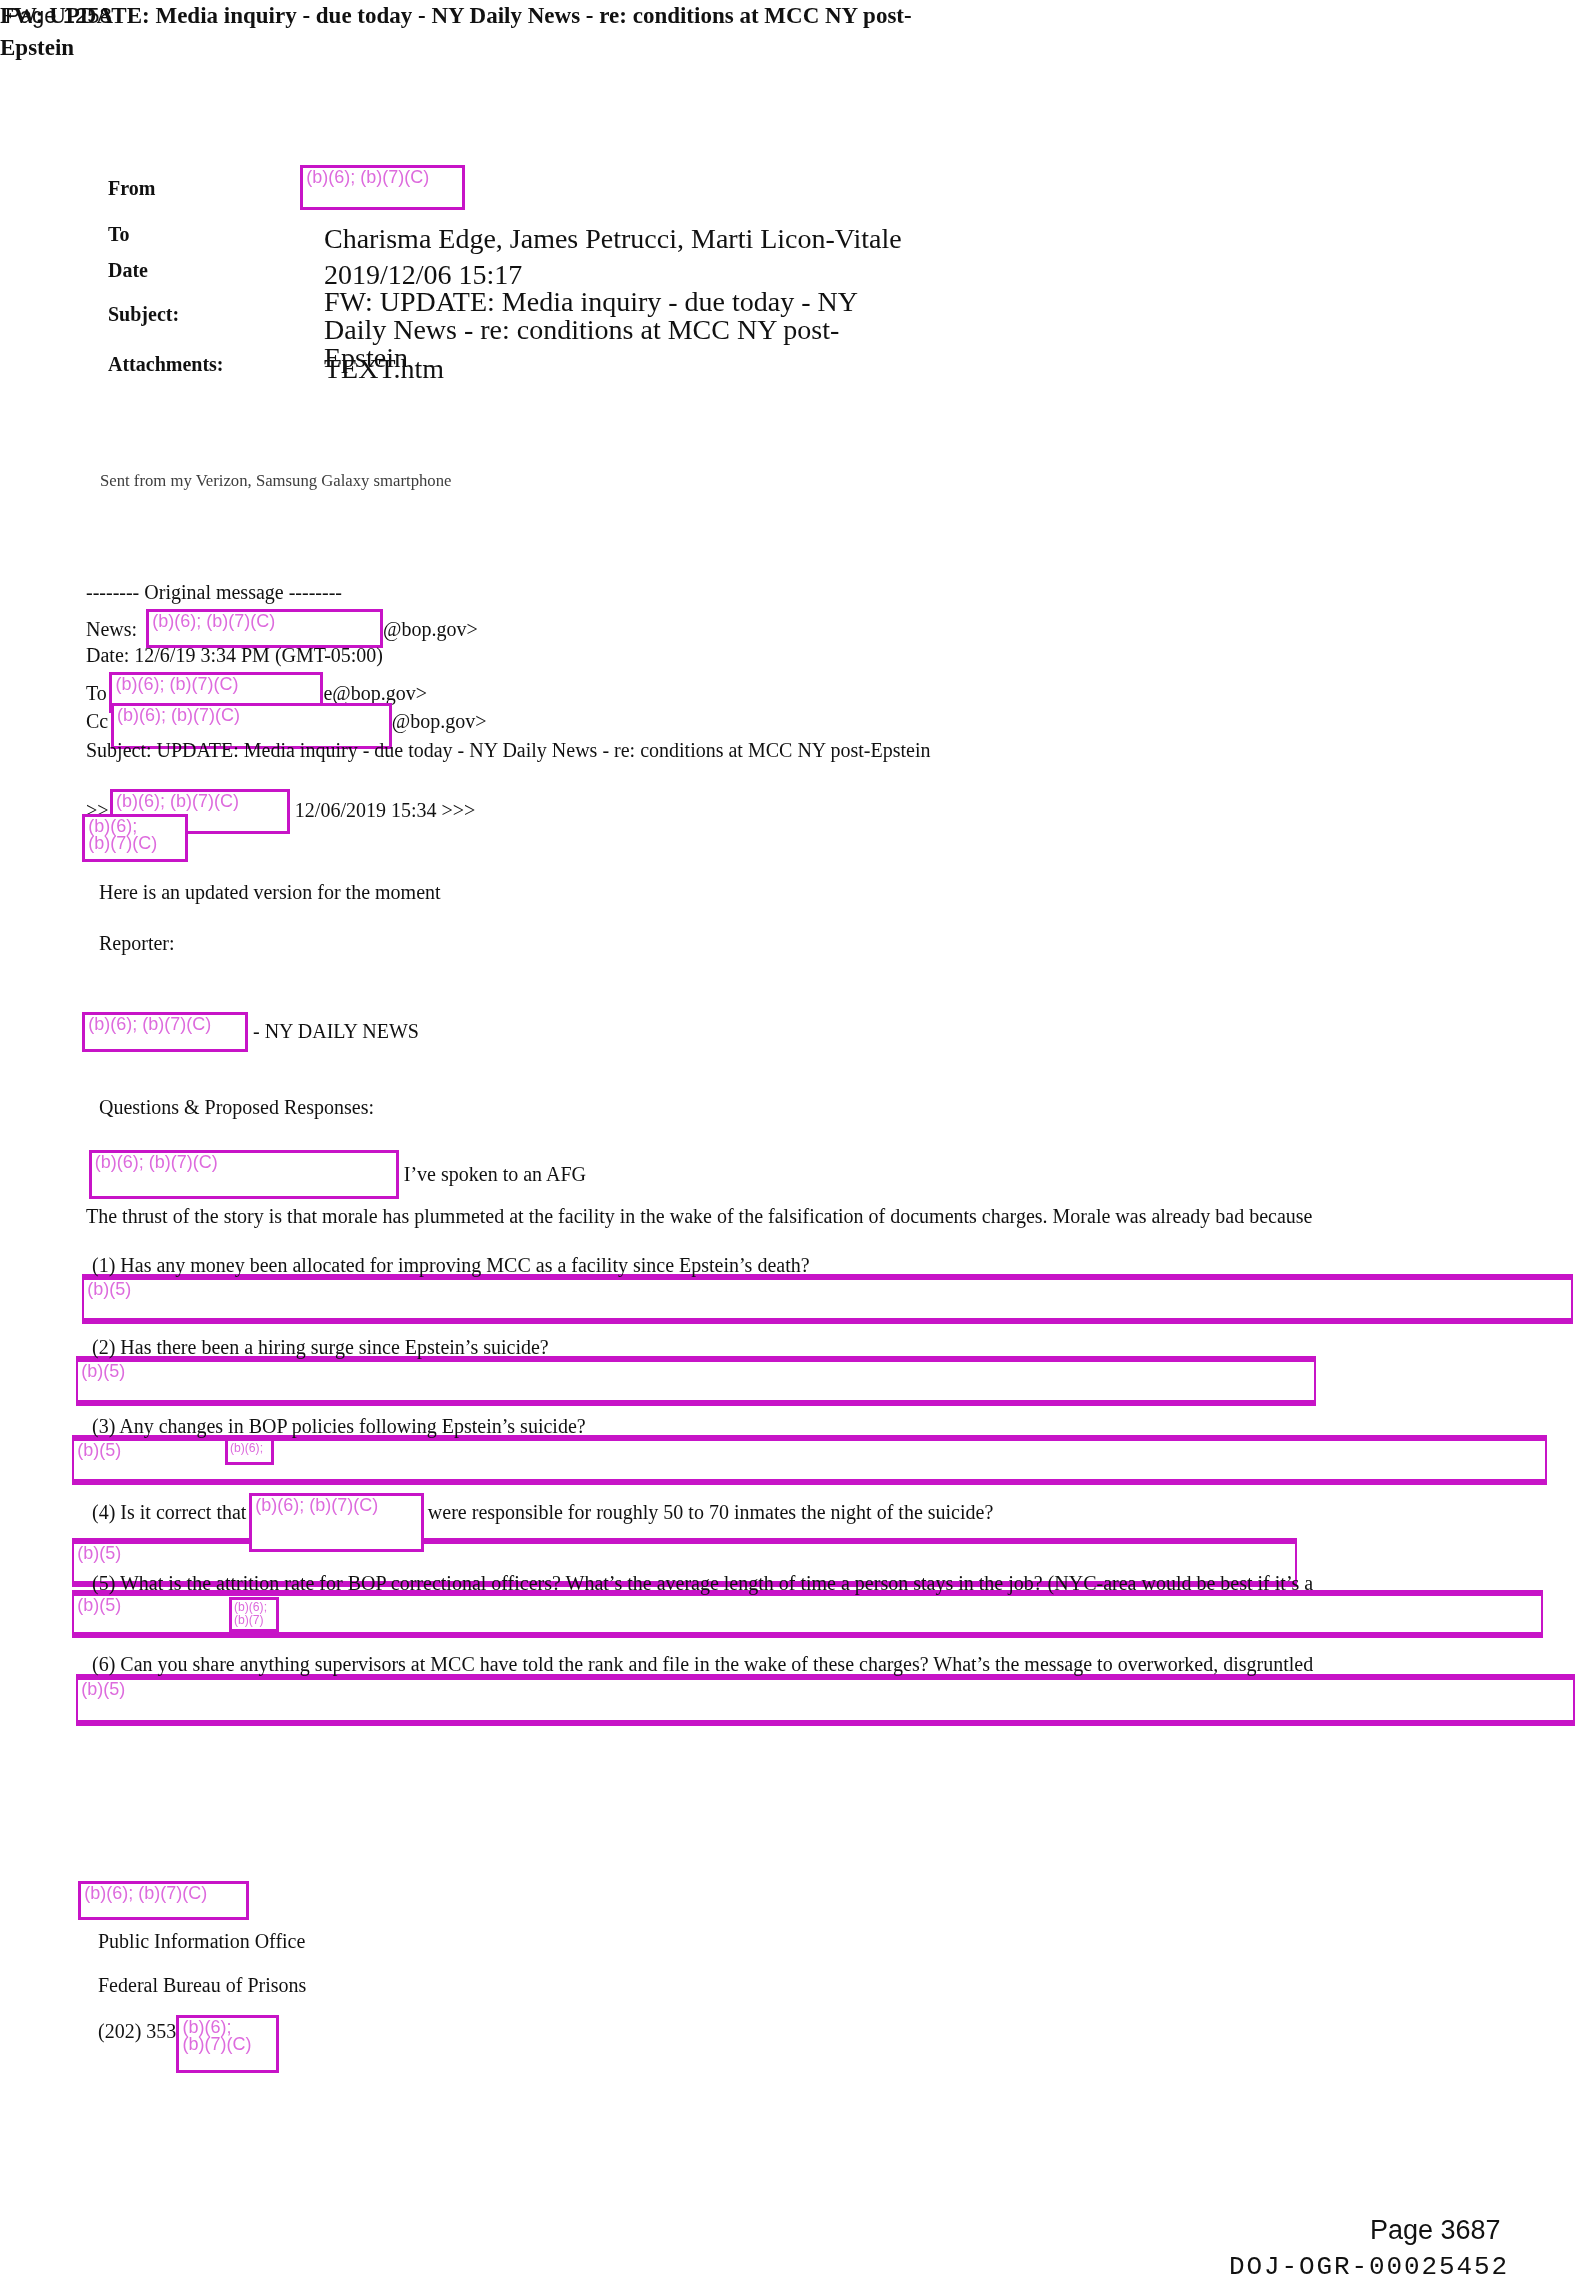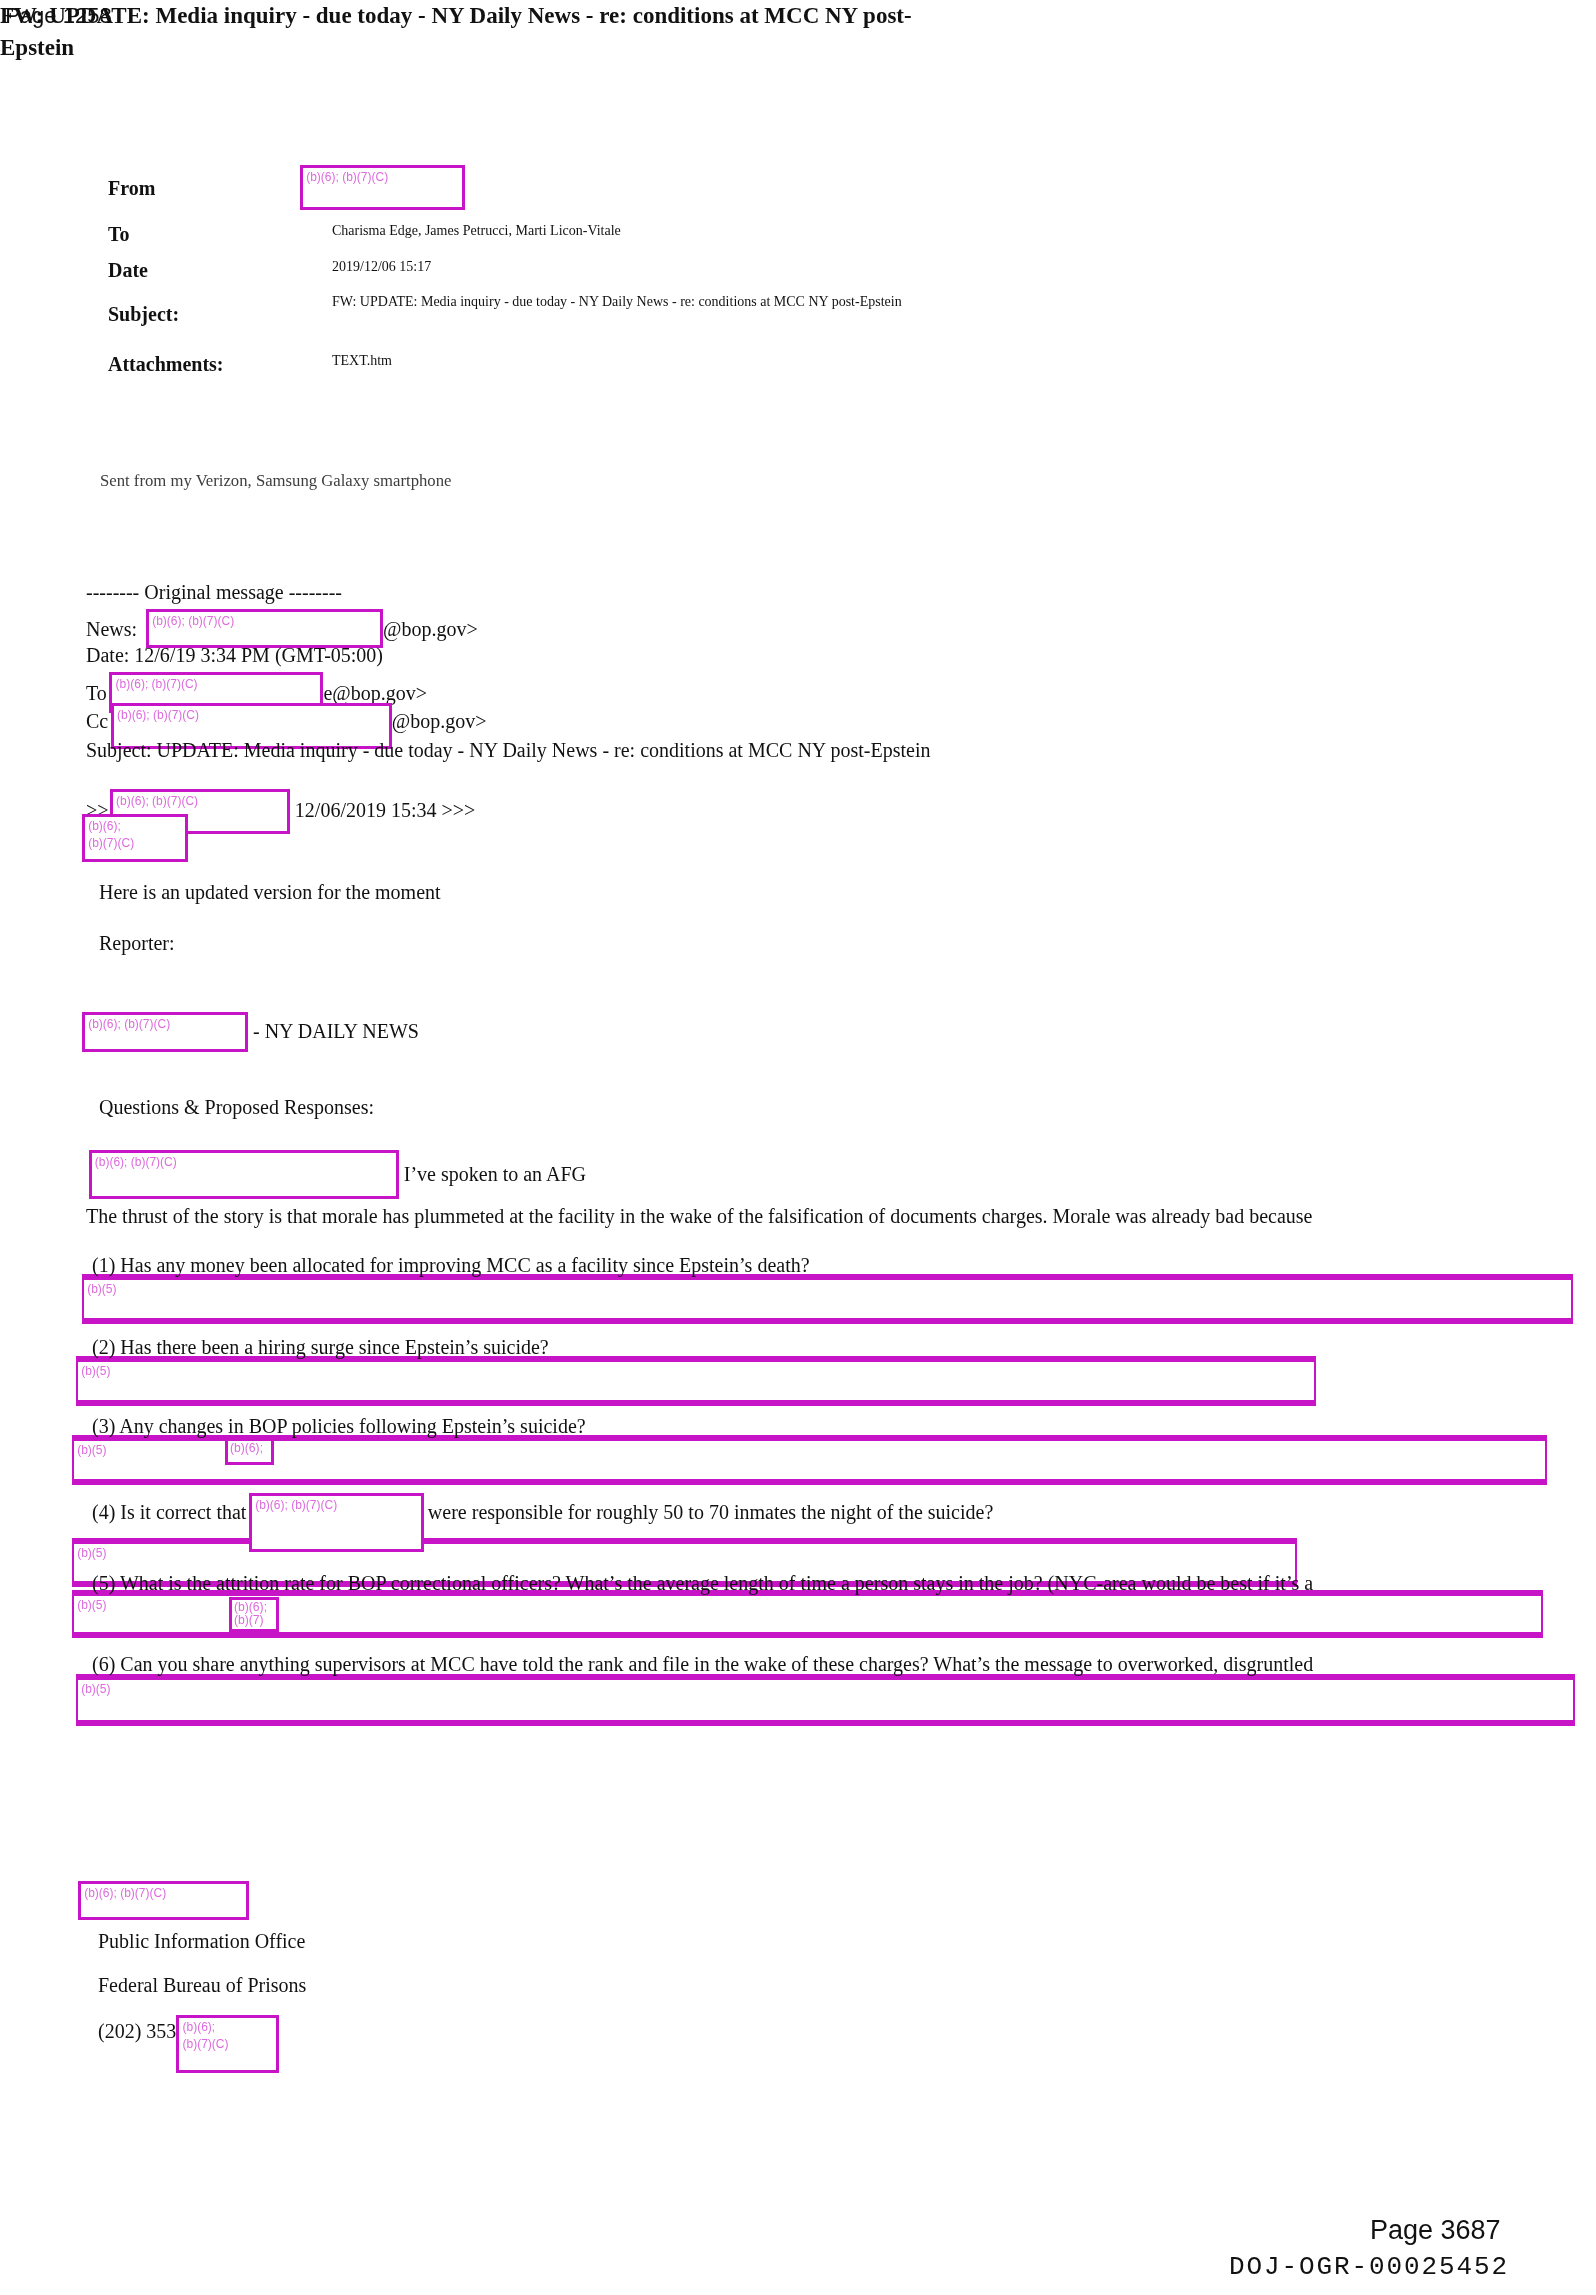--- a/index.html
+++ b/index.html
@@ -22,33 +22,33 @@
   .mono{font-family:"Liberation Mono", monospace;}
 
   
   .pg-hdr{left:5.2px;top:2.6px;font-size:22px;z-index:3;}
   .pg-ftr{left:1370px;top:2183px;font-size:27px;z-index:3;margin-top:32px;}
   .bates{left:1229px;top:2252px;font-size:26px;letter-spacing:1.9px;z-index:3;}
 
   
   .title{left:99px;top:97px;width:947px;font-size:23px;font-weight:bold;line-height:32px;z-index:3;}
   .hlabel{left:108px;font-size:20px;font-weight:bold;z-index:3;position:absolute;white-space:nowrap;}
-  .hvalue{left:332px;font-size:14px;z-index:3;position:absolute;white-space:nowrap;}
+  .hvalue{left:324px;font-size:28px;z-index:3;position:absolute;white-space:nowrap;}
   .subj-val{white-space:normal;width:599px;line-height:28px;}
 
   .sent-from{left:100px;top:471px;font-size:16.7px;color:#3d3d3d;z-index:3;position:absolute;}
 
   
   .red{
     display:inline-block;position:relative;background:#fff;
     border:3.2px solid var(--mag);box-sizing:border-box;overflow:hidden;z-index:3;
   }
   .red .lbl, .redabs .lbl{
     display:block;font-family:"Liberation Sans", sans-serif;
-    font-size:12px;line-height:16.7px;color:var(--maglight);
+    font-size:18px;line-height:16.7px;color:var(--maglight);
     padding:1.3px 3.2px;white-space:nowrap;
   }
   .redabs{
     position:absolute;background:#fff;border:3.2px solid var(--mag);
     box-sizing:border-box;overflow:hidden;z-index:2;
   }
   .redabs.big{border-width:6.4px 2.6px 6.4px 2.6px;}
   .redabs.nested{z-index:4;border-width:3.2px;}
   .nested .lbl{font-size:12.2px;line-height:13.5px;padding:0.6px 1.9px;}
   .clip2{height:28px;overflow:hidden;}

